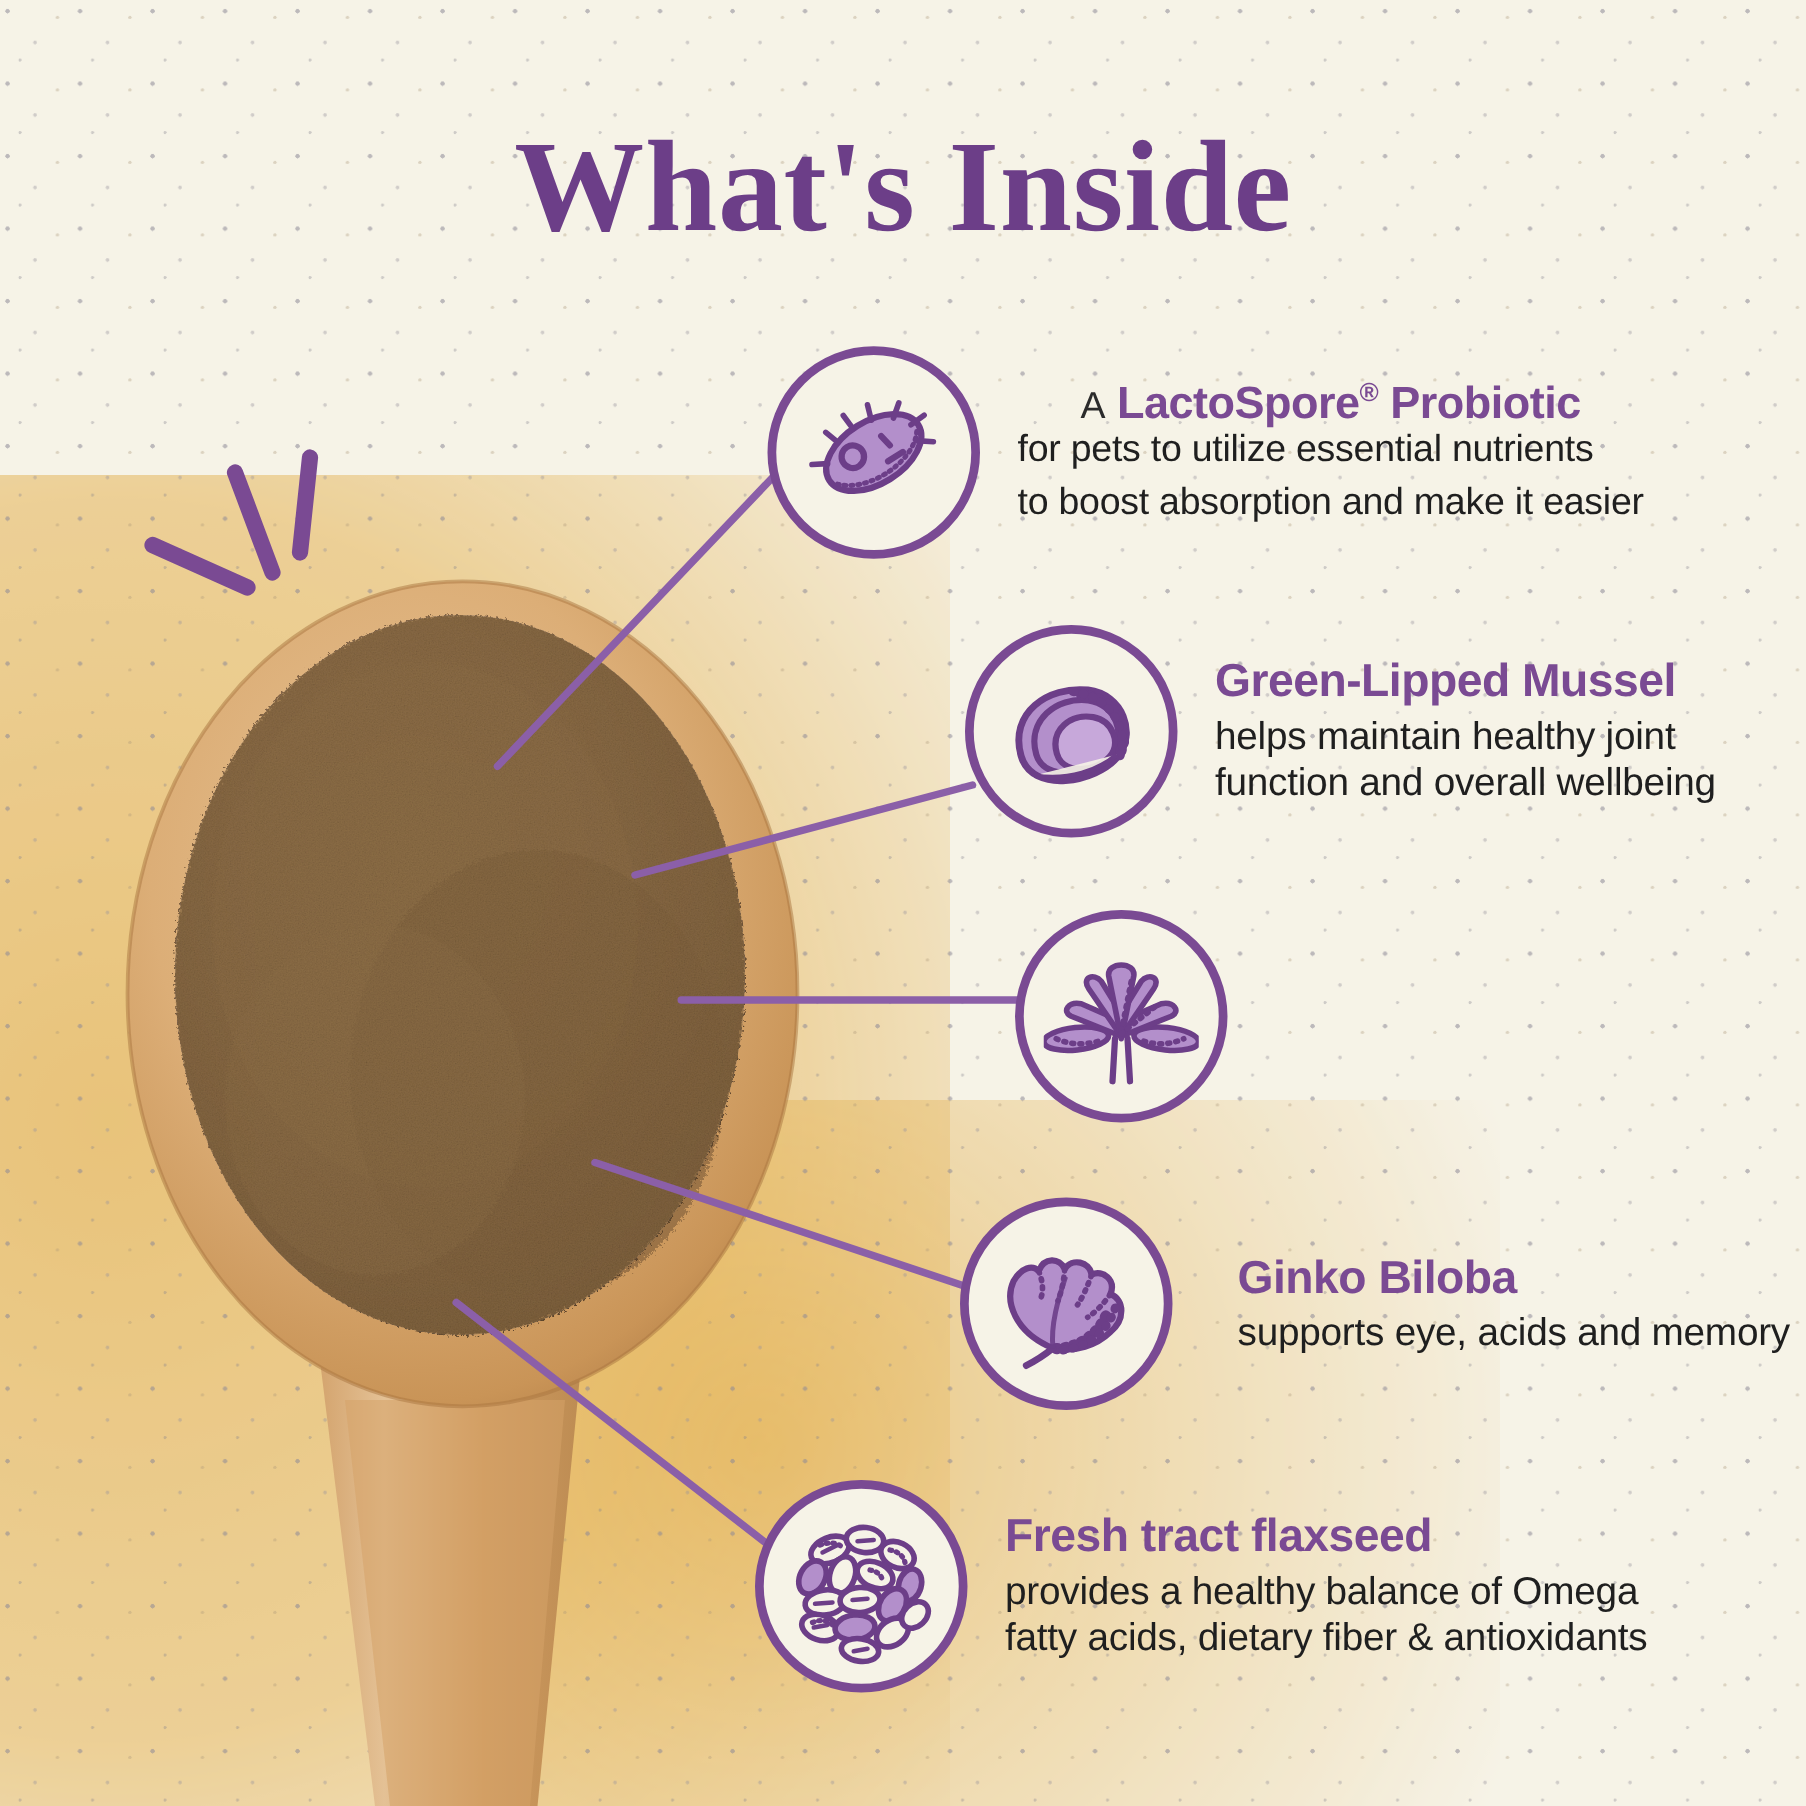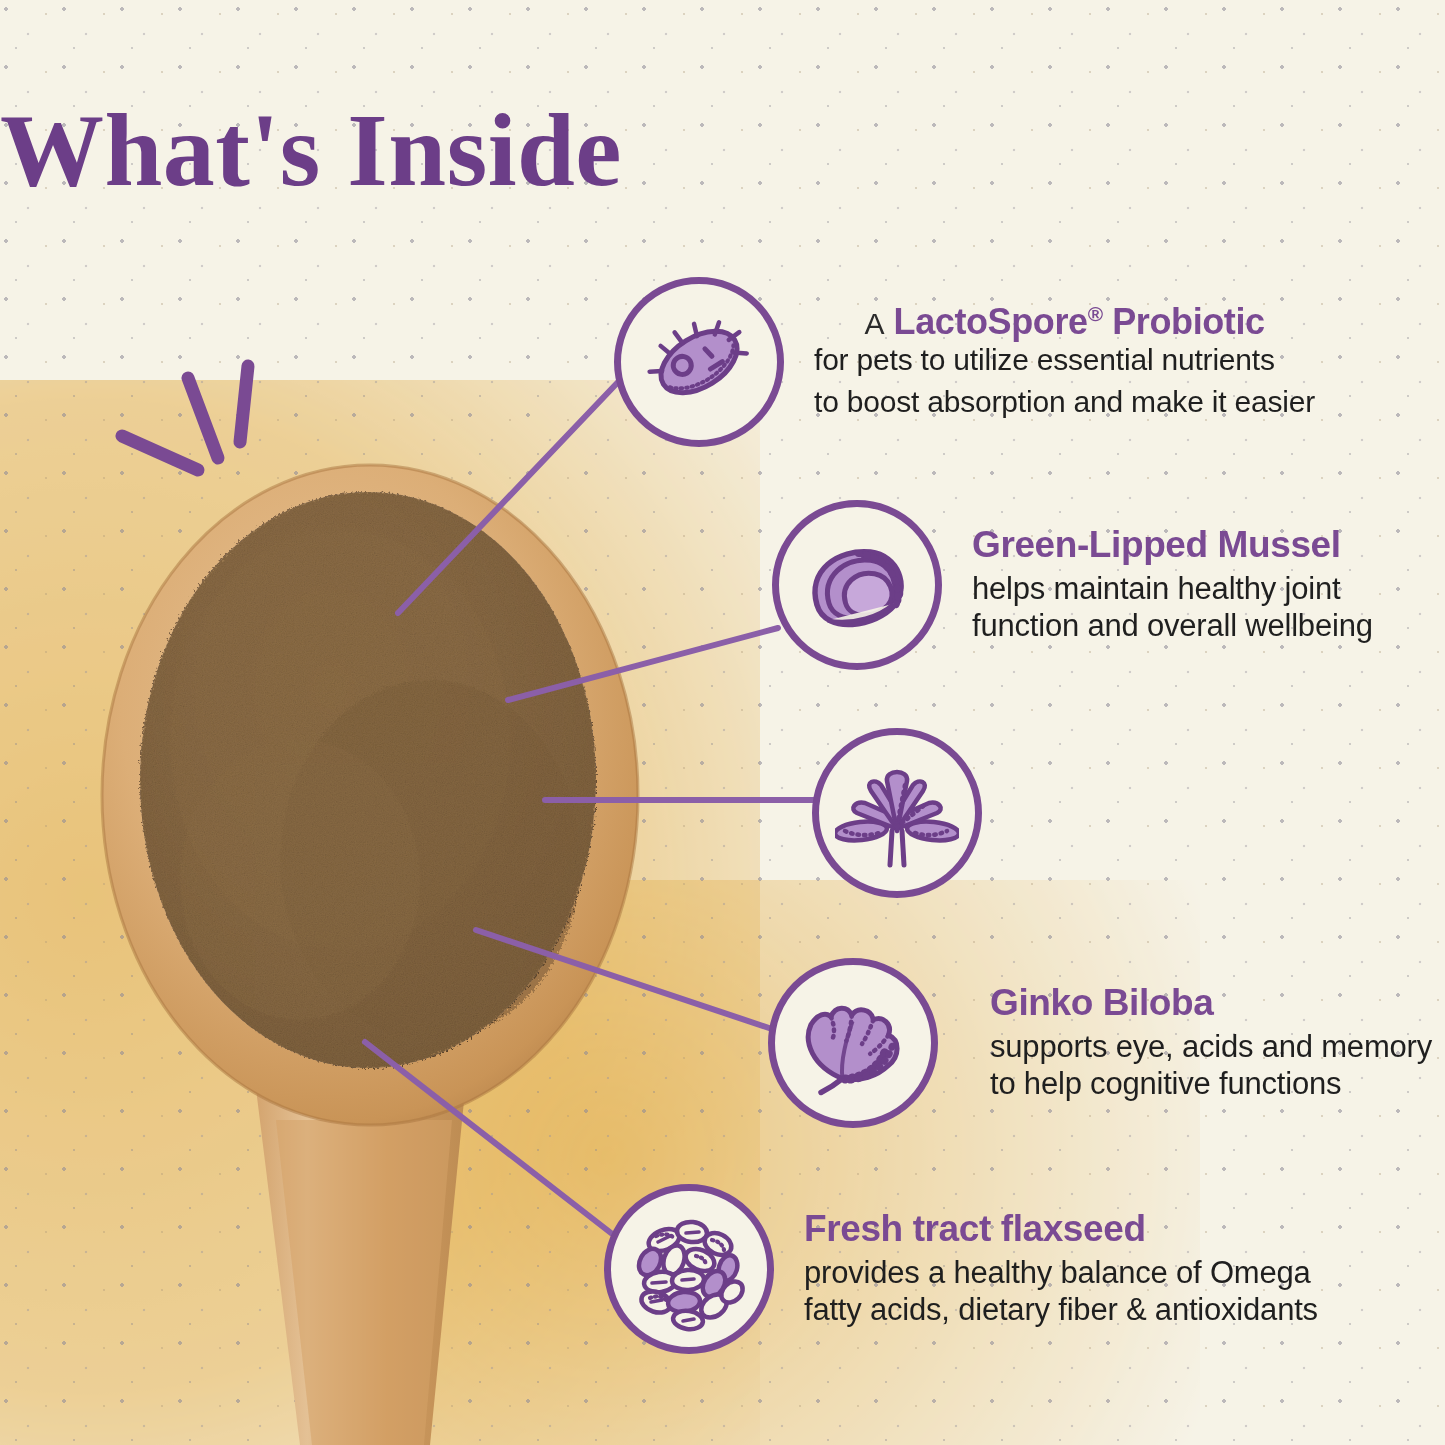--- a/index.html
+++ b/index.html
@@ -29,20 +29,21 @@
 
   
   .sparks{position:absolute;left:100px;top:350px;width:220px;height:160px;}
 
   
   .leaders{position:absolute;left:0;top:0;width:1445px;height:1445px;pointer-events:none;}
 
   
   .title{
     position:absolute;left:0;right:0;top:98px;
+    text-align:center;
     font-family:"Liberation Serif", serif;
     font-size:104px;line-height:1;
     font-weight:700;
     color:#6C3E88;
     letter-spacing:.5px;
   }
 
   
   .callout{position:absolute;display:flex;align-items:center;}
   .badge{
@@ -284,21 +285,20 @@
           <path d="M 94 64 C 90 82 76 94 60 98" fill="none" stroke="#6C3E88" stroke-width="9" stroke-dasharray="1 6" stroke-linecap="round"></path>
           <path d="M 100 56 C 98 78 82 94 62 99" fill="none" stroke="#6C3E88" stroke-width="7" stroke-dasharray="1 7" stroke-linecap="round"></path>
           <path d="M 58 98 q -8 10 -18 18" fill="none" stroke="#6C3E88" stroke-width="5.5" stroke-linecap="round"></path>
           <path d="M 58 98 C 52 80 54 58 56 40" fill="none" stroke="#6C3E88" stroke-width="4" opacity=".9"></path>
         </g>
       </svg>
     </div>
     <div class="txt">
       <div class="hd">Ginko Biloba</div>
       <div class="bd">supports eye, acids and memory</div>
-      <div class="bd" style="margin-top:0">to help cognitive functions</div>
     </div>
   </div>
 
   <div class="callout" id="c-flax">
     <div class="badge">
       <svg width="126" height="126" viewBox="0 0 126 126">
         <g stroke="#6C3E88" stroke-width="4.5">
           <ellipse cx="38" cy="34" rx="16" ry="10" fill="#F6F3E7" transform="rotate(-22 38 34)"></ellipse>
           <ellipse cx="66" cy="26" rx="15" ry="10" fill="#F6F3E7" transform="rotate(6 66 26)"></ellipse>
           <ellipse cx="92" cy="38" rx="14" ry="10" fill="#F6F3E7" transform="rotate(26 92 38)"></ellipse>

